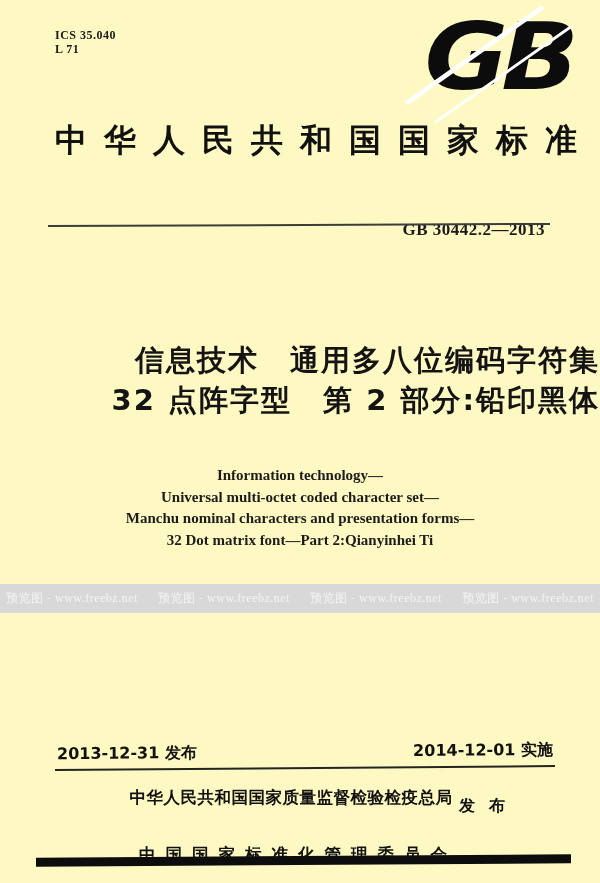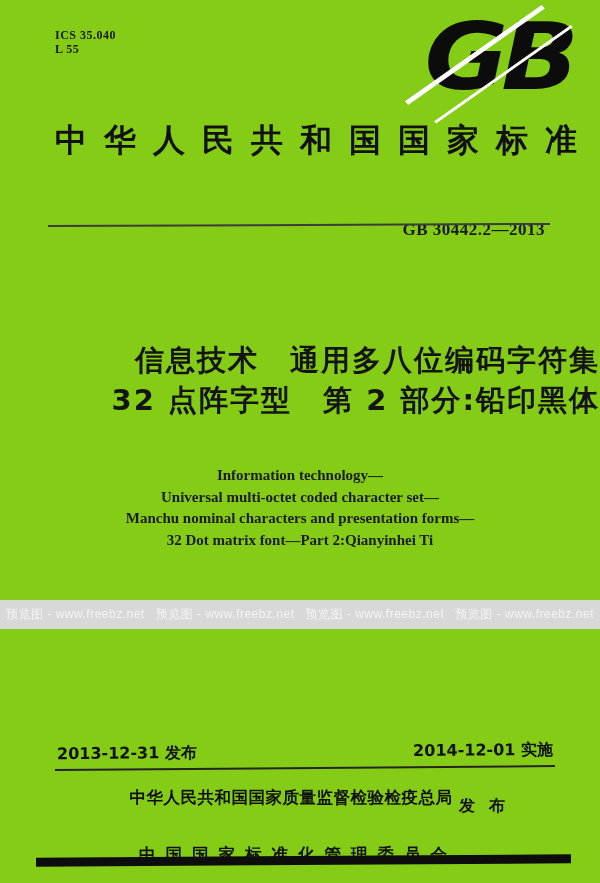--- a/index.html
+++ b/index.html
@@ -1,17 +1,17 @@
 <!DOCTYPE html>
 <html><head>
 <meta charset="utf-8">
 <style>
   html,body { margin:0; padding:0; background:#ffffff; }
   .page {
-    position:relative; width:600px; height:883px; background:#84cc16;
+    position:relative; width:600px; height:883px; background:#fef9c3;
     color:#1a1a1a; overflow:hidden;
     font-family:"Liberation Serif", serif;
   }
   
   .ics-block { position:absolute; left:55px; top:28px; font-size:12px; font-weight:bold; line-height:14px; letter-spacing:0.5px; }
   
   .gb-logo {
     position:absolute; right:30px; top:10px; width:180px; height:100px;
     font-family:"DejaVu Sans", sans-serif; font-style:italic; font-weight:bold;
     font-size:100px; line-height:96px; letter-spacing:-7px; color:#0c0c0c;
@@ -37,22 +37,22 @@
   .title-en {
     position:absolute; left:0; right:0; top:465px; text-align:center;
     font-family:"Liberation Serif", serif; font-weight:bold;
     font-size:15px; line-height:21.5px; color:#1c1c1c;
   }
   
   .watermark {
     position:absolute; left:0; top:584px; width:600px; height:29px;
     background:#d8d8d8; display:flex; align-items:center;
     justify-content:space-between; padding:0 6px; box-sizing:border-box;
-    font-family:Liberation Sans, sans-serif; font-size:12px; color:#f4f4f4;
-    white-space:nowrap; overflow:hidden; letter-spacing:0.5px;margin-top:16px;
+    font-family:Liberation Serif, serif; font-size:12px; color:#f4f4f4;
+    white-space:nowrap; overflow:hidden; letter-spacing:0.5px;
   }
   
   .date-row {
     position:absolute; left:57px; top:742px; width:496px;
     display:flex; justify-content:space-between;
     font-family:"DejaVu Sans", sans-serif; font-weight:bold; font-size:16px;
     transform:rotate(-0.5deg); color:#121212;
   }
   .rule-mid { position:absolute; left:55px; top:767px; width:500px; height:2px; background:#242424; transform:rotate(-0.45deg); }
   
@@ -63,21 +63,21 @@
   
   .rule-bottom { position:absolute; left:36px; top:856px; width:535px; height:9px; background:#0d0d0d; transform:rotate(-0.35deg); }
 </style>
 </head>
 <body>
 
 <div class="page">
 
   <div class="ics-block">
     <div>ICS 35.040</div>
-    <div>L 55</div>
+    <div>L 71</div>
   </div>
 
   <div class="gb-logo">
     <span>GB</span>
     <span class="gb-bevel b1"></span>
     <span class="gb-bevel b2"></span>
   </div>
 
   <div class="std-name">中华人民共和国国家标准</div>
 

